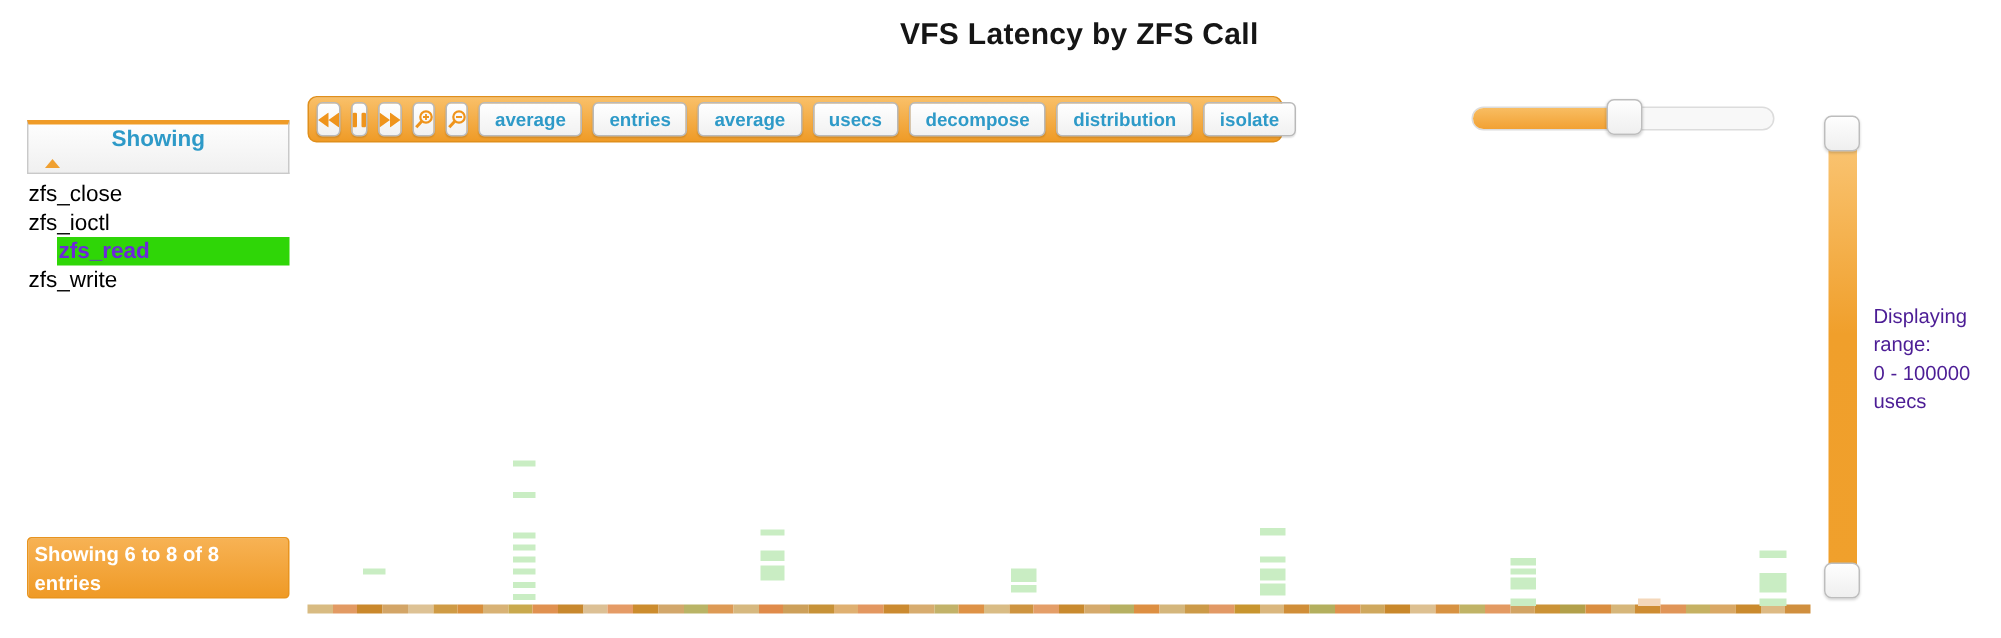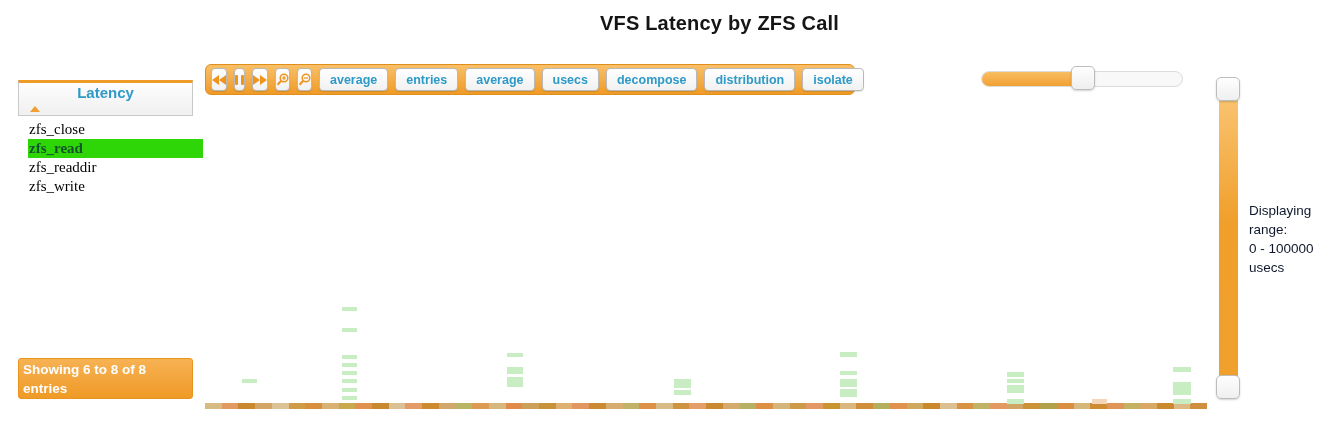--- a/index.html
+++ b/index.html
@@ -12,24 +12,24 @@
 
   
   .el-header{position:absolute;left:18px;top:80px;width:175px;height:36px;box-sizing:border-box;
     border:1px solid #c9c9c9;border-top:3px solid #EF9B27;
     background:linear-gradient(#fdfdfd,#f0f0f0);cursor:pointer;}
   .el-header .hd-label{display:block;text-align:center;color:#2E9AC8;font-weight:bold;
     font-size:15px;padding-top:1px;}
   .el-header .sort-tri{position:absolute;left:11px;bottom:3px;width:0;height:0;
     border-left:5px solid transparent;border-right:5px solid transparent;
     border-bottom:6px solid #F0A030;}
-  .el-list{position:absolute;left:28px;top:120px;width:175px;margin:0;padding:0;list-style:none;font-family:Liberation Serif, serif;}
+  .el-list{position:absolute;left:18px;top:120px;width:175px;margin:0;padding:0;list-style:none;}
   .el-list li{height:19px;line-height:19px;font-size:15px;color:#000;padding-left:1px;
     white-space:nowrap;cursor:pointer;}
-  .el-list li.selected{background:#2FD607;color:#14532d;font-weight:bold;}
+  .el-list li.selected{background:#2FD607;color:#6d28d9;font-weight:bold;margin-left:20px;}
   .showing-box{position:absolute;left:18px;top:358px;width:175px;height:41px;box-sizing:border-box;
     background:linear-gradient(#F7B254,#EF9A26);border:1px solid #E8941F;border-radius:3px;
     color:#fff;font-weight:bold;font-size:13.5px;line-height:1.4;padding:2px 4px;}
 
   
   .toolbar{position:absolute;left:205px;top:64px;width:650px;height:31px;box-sizing:border-box;
     background:linear-gradient(#F9C069,#EF9B27);border:1px solid #E08F1C;border-radius:6px;
     display:flex;align-items:center;gap:7px;padding:0 5px;}
   .tb-btn{height:23px;box-sizing:border-box;background:linear-gradient(#ffffff,#f1f1f1);
     border:1px solid #b9b9b9;border-radius:4px;display:flex;align-items:center;
@@ -48,43 +48,43 @@
     box-shadow:0 1px 2px rgba(0,0,0,.18);cursor:grab;}
   .h-handle{left:1071px;top:66px;}
 
   
   .vtrack{position:absolute;left:1219px;top:88px;width:19px;height:300px;
     background:linear-gradient(#FAC676,#F09F2B 45%,#F0A02C);cursor:pointer;}
   .v-handle-top{left:1216px;top:77px;}
   .v-handle-bottom{left:1216px;top:375px;}
 
   .range-label{position:absolute;left:1249px;top:201px;width:84px;font-size:13.5px;
-    color:#0f172a;line-height:19px;white-space:pre-line;}
+    color:#4c1d95;line-height:19px;white-space:pre-line;}
 
   
   .chart{position:absolute;left:205px;top:100px;width:1002px;height:310px;background:#fff;cursor:crosshair;}
   .chart .mark{position:absolute;}
   .band{position:absolute;left:0;top:303px;width:1002px;height:6px;display:flex;}
   .band span{flex:1 1 auto;}
 </style>
 </head>
 <body>
 
 <div id="app">
 
   <div class="page-title">VFS Latency by ZFS Call</div>
 
   <div class="el-header">
-    <span class="hd-label">Latency</span>
+    <span class="hd-label">Showing</span>
     <span class="sort-tri"></span>
   </div>
   <ul class="el-list">
       <li>zfs_close</li>
+      <li>zfs_ioctl</li>
       <li class="selected">zfs_read</li>
-      <li>zfs_readdir</li>
       <li>zfs_write</li>
     </ul>
   <div class="showing-box">Showing 6 to 8 of 8 entries</div>
 
   <div class="toolbar">
     <div class="tb-btn tb-icon">
       <svg width="14" height="10">
         <path d="M7 0L0 5l7 5zM14 0L7 5l7 5z" fill="#EF941C"></path>
         </svg>
     </div>

